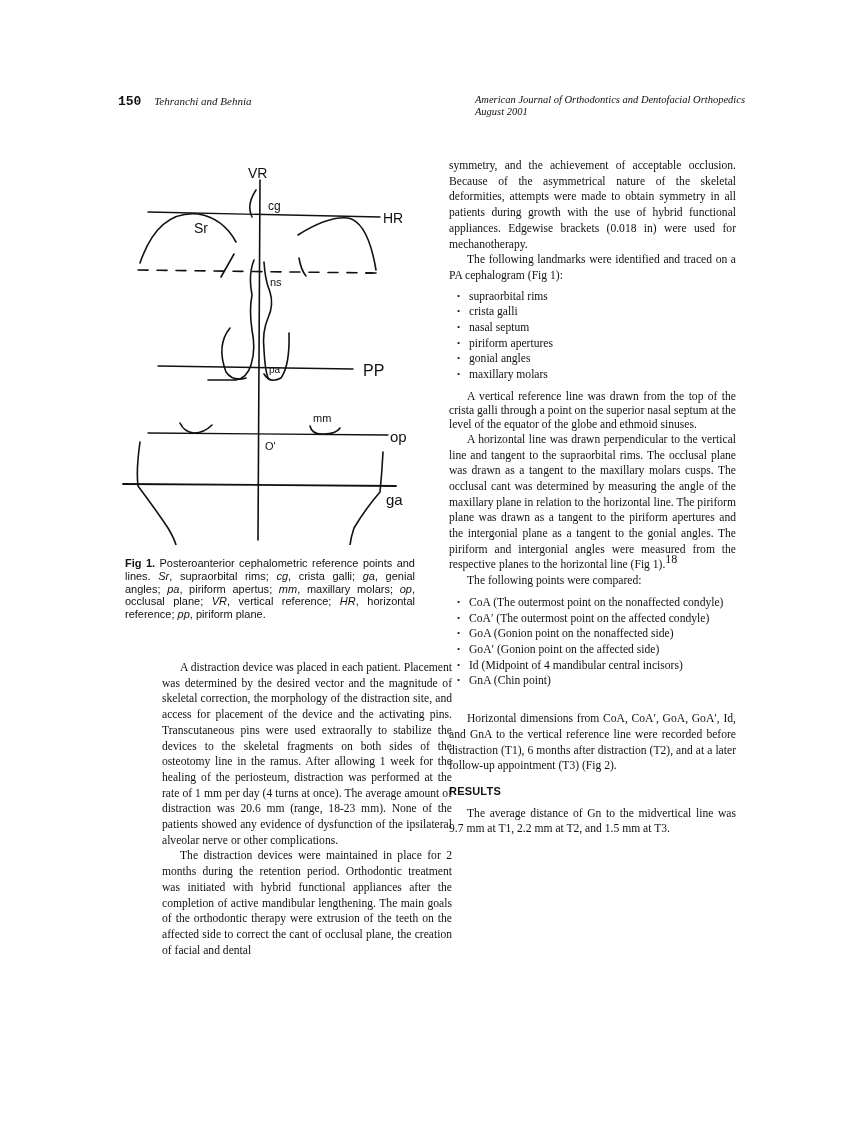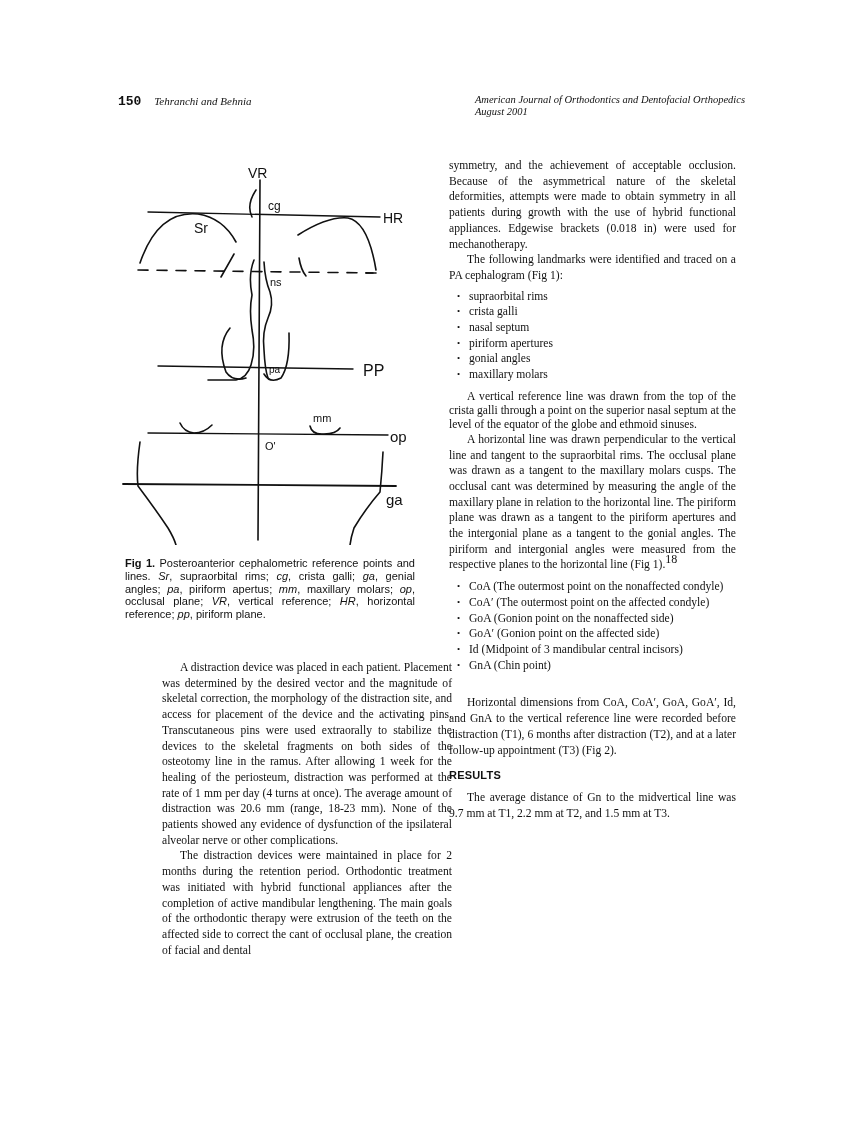--- a/index.html
+++ b/index.html
@@ -133,27 +133,28 @@
     <li>supraorbital rims</li>
     <li>crista galli</li>
     <li>nasal septum</li>
     <li>piriform apertures</li>
     <li>gonial angles</li>
     <li>maxillary molars</li>
   </ul>
 
   <p class="indent tight">A vertical reference line was drawn from the top of the crista galli through a point on the superior nasal septum at the level of the equator of the globe and ethmoid sinuses.</p>
   <p class="indent"><span>A horizontal line was drawn perpendicular to the vertical line and tangent to the supraorbital rims. The occlusal plane was drawn as a tangent to the maxillary molars cusps. The occlusal cant was determined by measuring the angle of the maxillary plane in relation to the horizontal line. The piriform plane was drawn as a tangent to the piriform apertures and the intergonial plane as a tangent to the gonial angles. The piriform and intergonial angles were measured from the respective planes to the horizontal line (Fig 1).</span><sup>18</sup></p>
+  <p class="indent">The following points were compared:</p>
 
   <ul class="bullets justify" style="margin-top:6px;">
     <li>CoA (The outermost point on the nonaffected condyle)</li>
     <li>CoAʹ (The outermost point on the affected condyle)</li>
     <li>GoA (Gonion point on the nonaffected side)</li>
     <li>GoAʹ (Gonion point on the affected side)</li>
-    <li>Id (Midpoint of 3 mandibular central incisors)</li>
+    <li>Id (Midpoint of 4 mandibular central incisors)</li>
     <li>GnA (Chin point)</li>
   </ul>
 
   <p class="indent" style="margin-top:22px;">Horizontal dimensions from CoA, CoAʹ, GoA, GoAʹ, Id, and GnA to the vertical reference line were recorded before distraction (T1), 6 months after distraction (T2), and at a later follow-up appointment (T3) (Fig 2).</p>
 
   <div class="section-head">RESULTS</div>
 
   <p class="indent">The average distance of Gn to the midvertical line was 9.7 mm at T1, 2.2 mm at T2, and 1.5 mm at T3.</p>
 </div>
 

